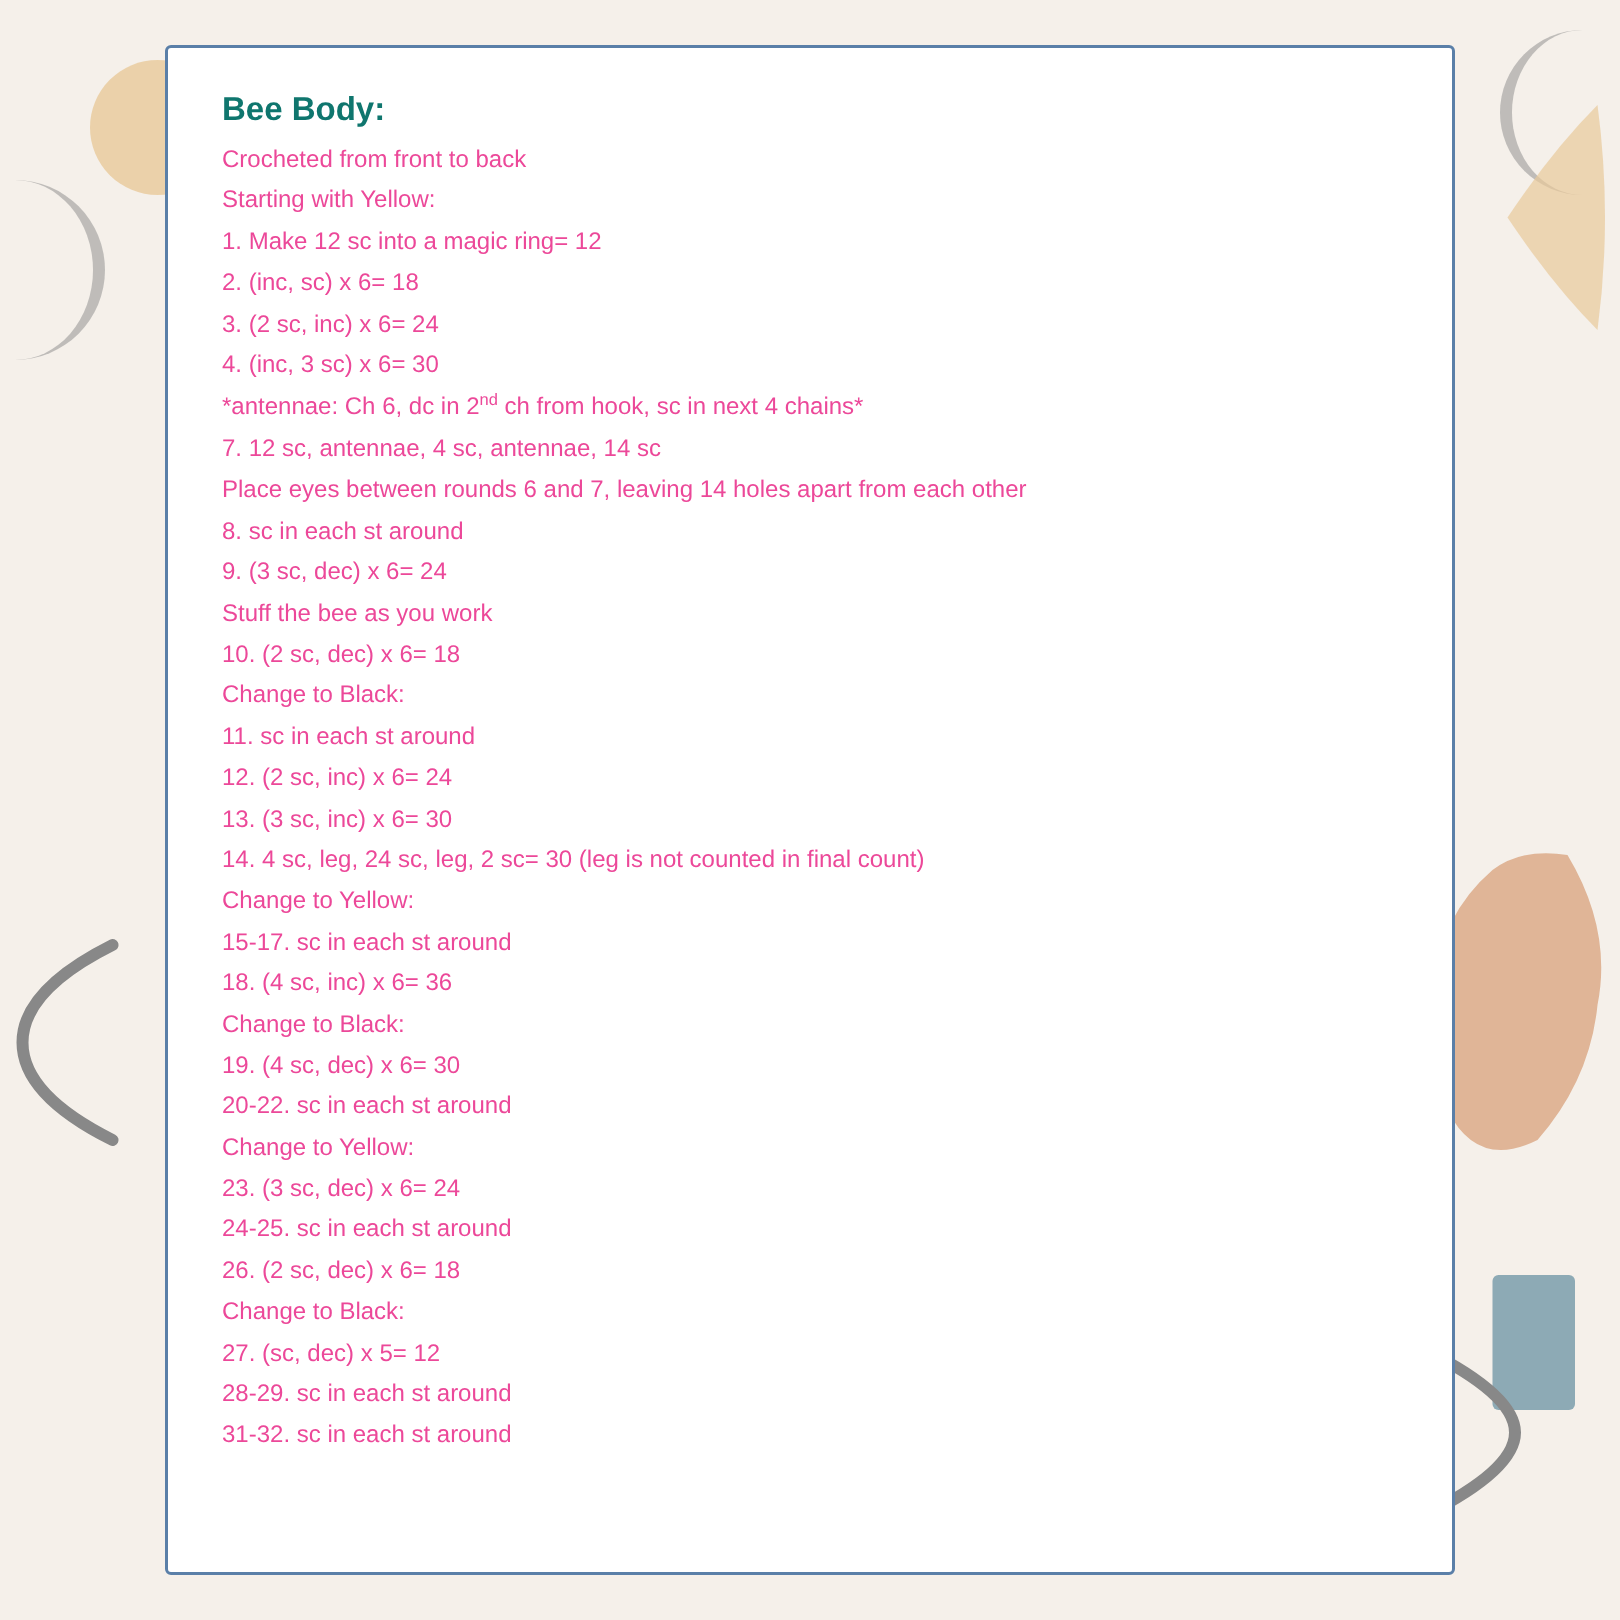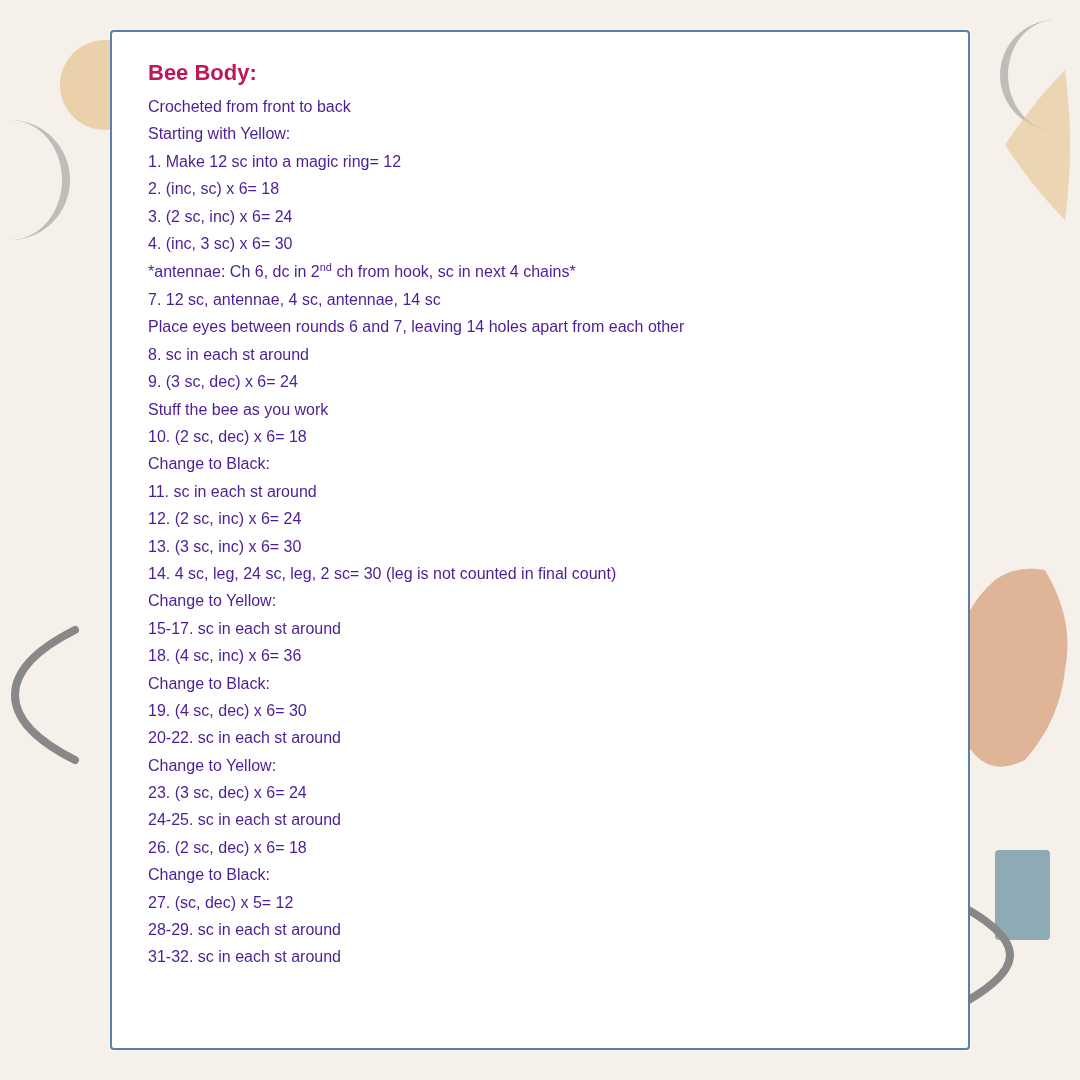--- a/index.html
+++ b/index.html
@@ -78,30 +78,30 @@
       right: 110px;
       bottom: 30px;
       background: white;
       border: 2px solid #5a7fa8;
       border-radius: 4px;
       padding: 28px 36px;
       overflow-y: auto;
     }
 
     .card-title {
-      color: #be185d;
+      color: #0f766e;
       font-size: 22px;
       font-weight: bold;
       margin-bottom: 8px;
     }
 
     .card-body {
       font-size: 16px;
       line-height: 1.65;
-      color: #4c1d95;
+      color: #ec4899;
     }
 
     .card-body p {
       margin-bottom: 1px;
     }
 
     sup {
       font-size: 11px;
     }
   </style>

